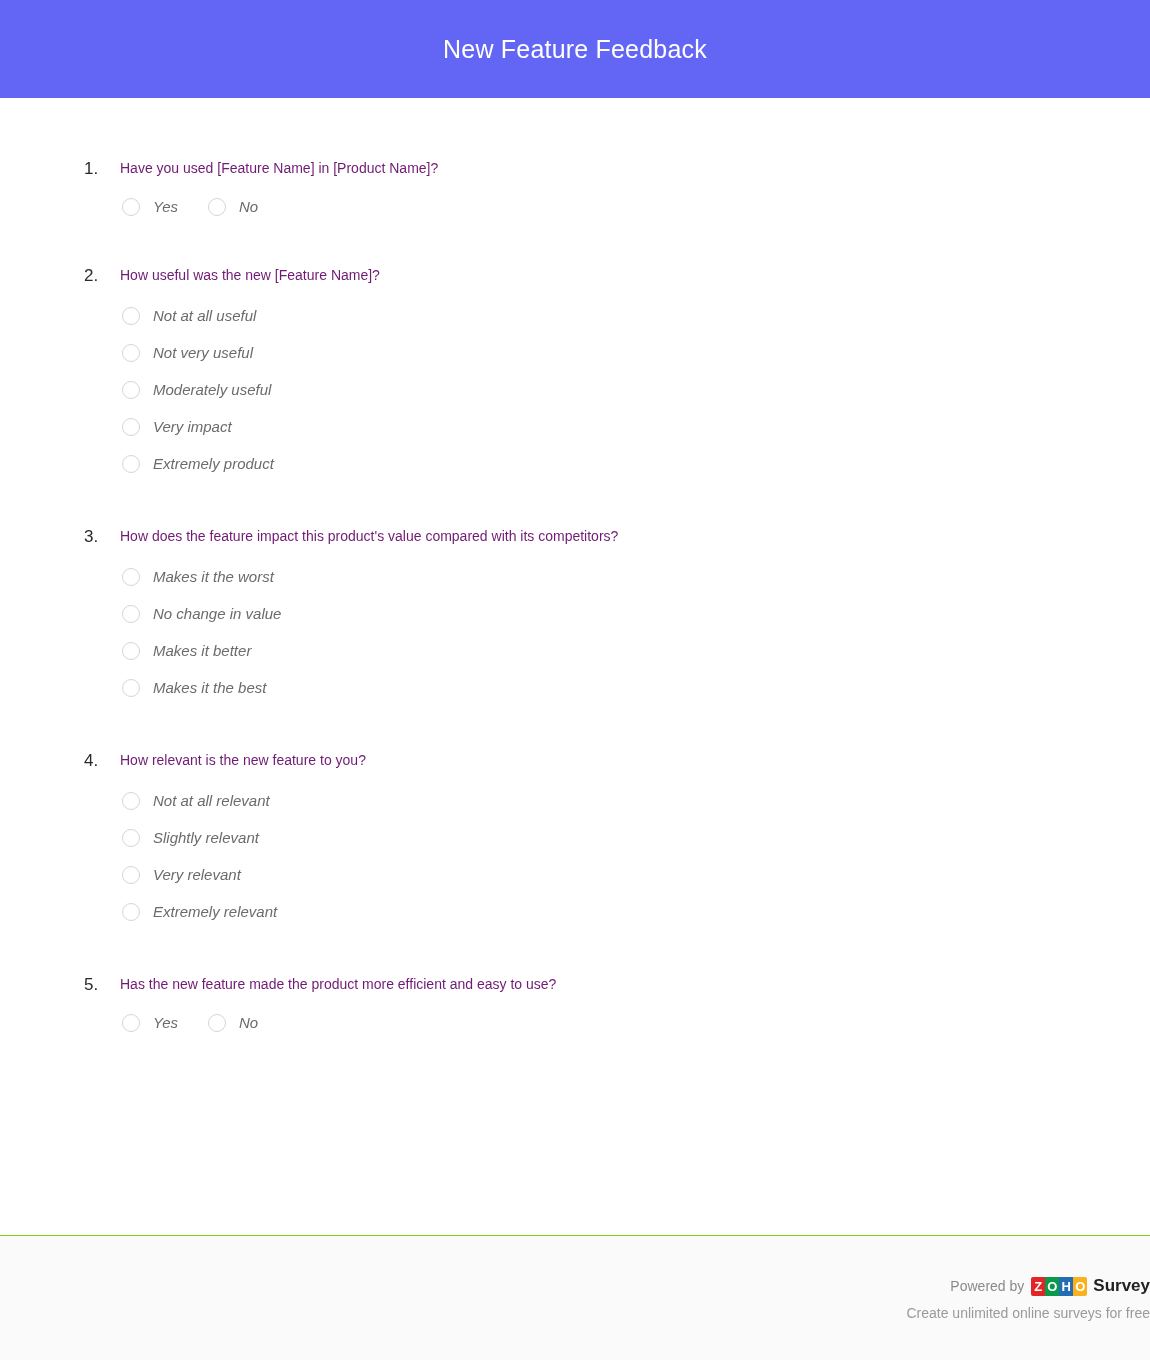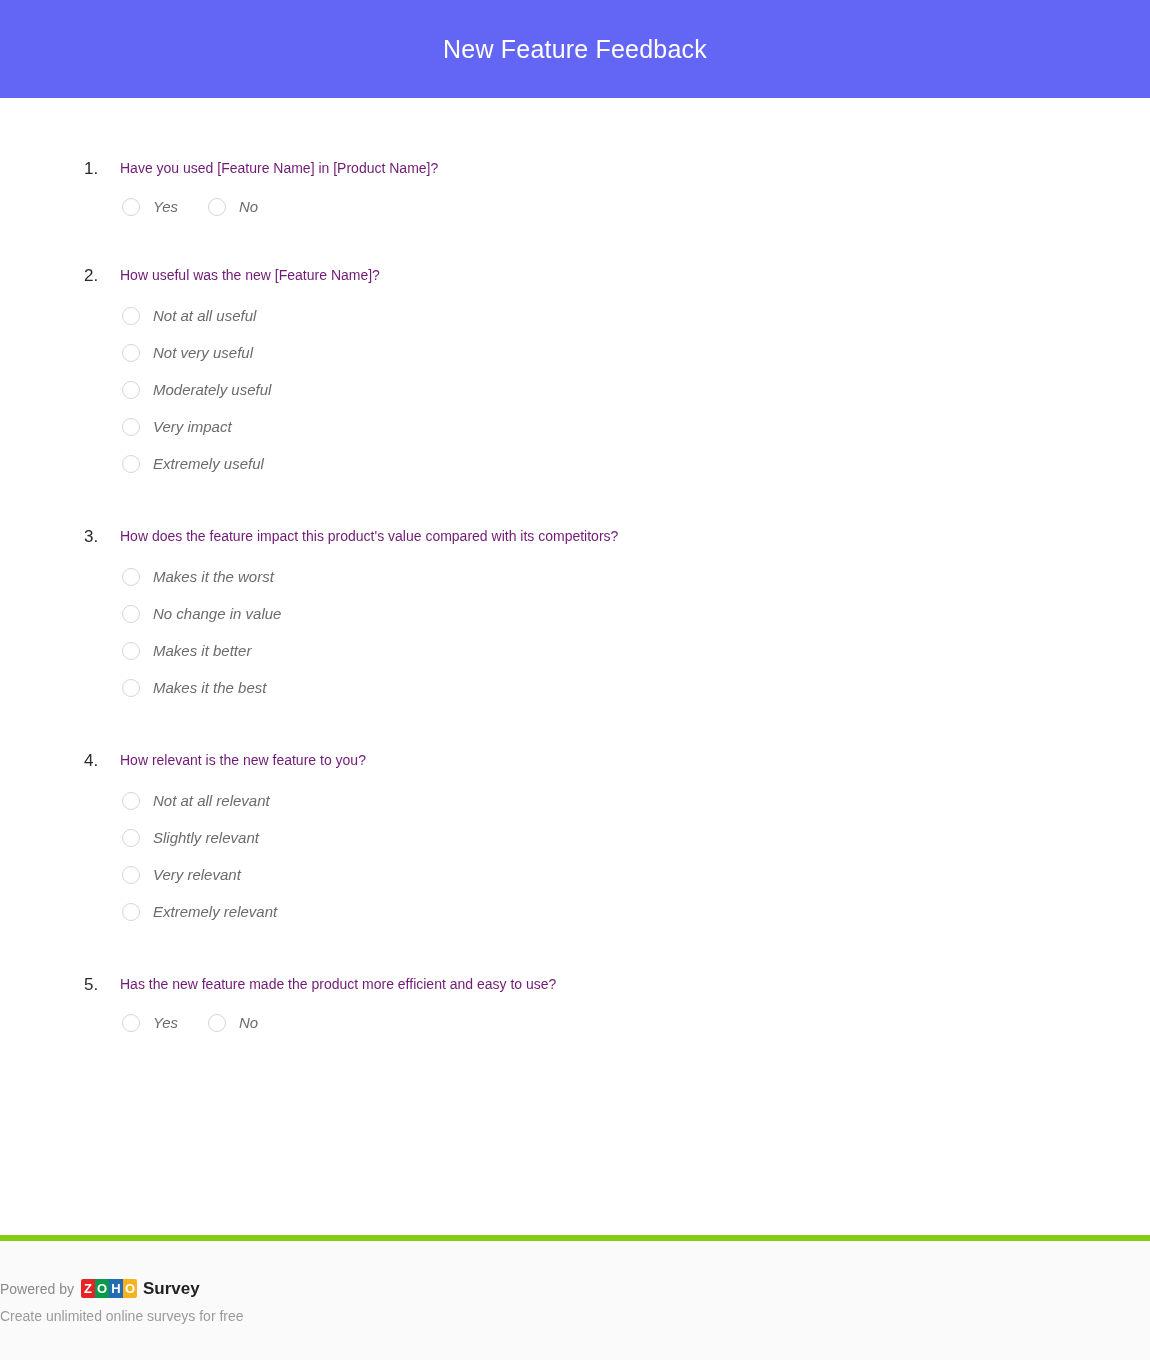--- a/index.html
+++ b/index.html
@@ -98,26 +98,26 @@
   .option-label {
     font-size: 15px;
     color: #6b6b6b;
     line-height: 20px;
     white-space: nowrap;
   }
 
   
   .survey-footer {
     flex: 0 0 auto;
-    border-top: 6px solid #84cc16;
+    border-top: 1px solid #84cc16;
     background: #fafafb;
     height: 125px;
     display: flex;
     flex-direction: column;
-    align-items: flex-start;
+    align-items: flex-end;
     justify-content: center;
     padding-top: 1px;
   }
   .powered-row {
     display: flex;
     align-items: center;
     justify-content: center;
     margin-bottom: 9px;
   }
   .powered-text {
@@ -202,21 +202,21 @@
         <div class="option">
           <span class="radio-circle"></span>
           <span class="option-label">Moderately useful</span>
         </div>
         <div class="option">
           <span class="radio-circle"></span>
           <span class="option-label">Very impact</span>
         </div>
         <div class="option">
           <span class="radio-circle"></span>
-          <span class="option-label">Extremely useful</span>
+          <span class="option-label">Extremely product</span>
         </div>
       </div>
     </div>
 
     <div class="question-block">
       <div class="question-head">
         <div class="question-number">3.</div>
         <div class="question-text">How does the feature impact this product's value compared with its competitors?</div>
       </div>
       <div class="options">

